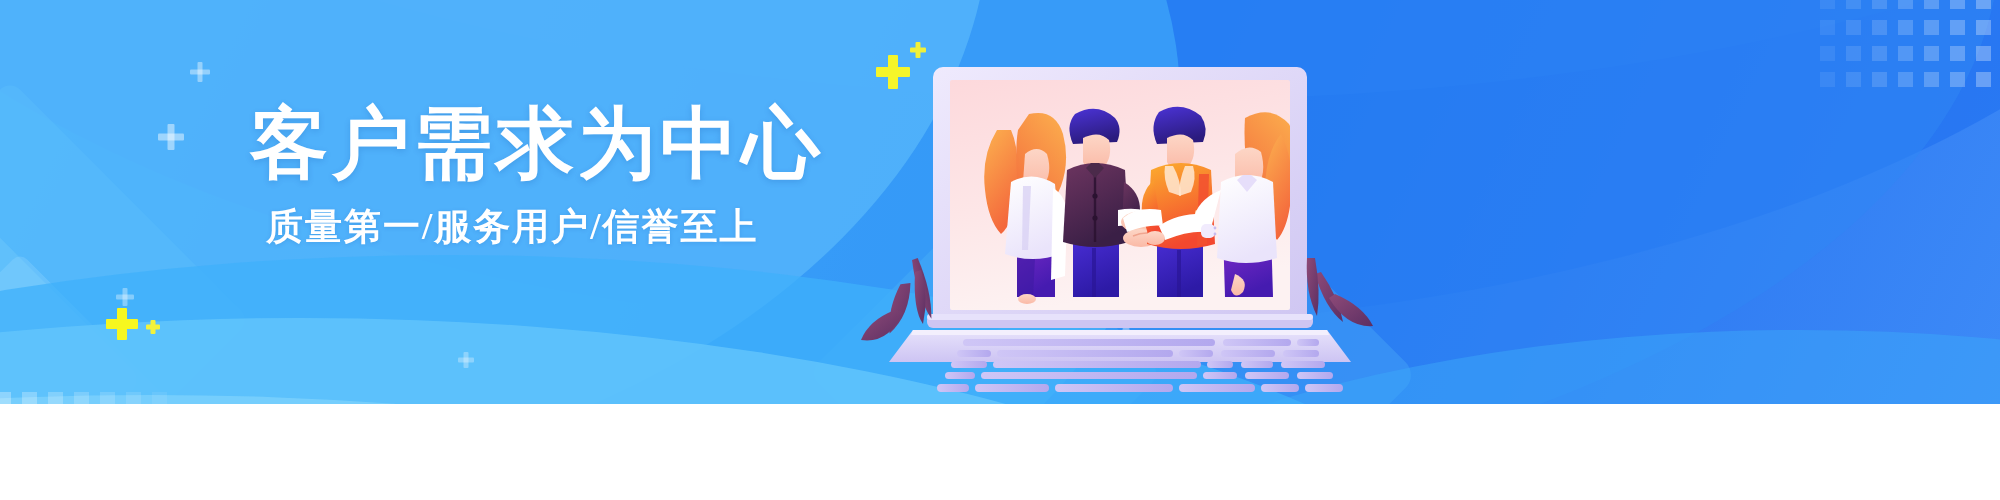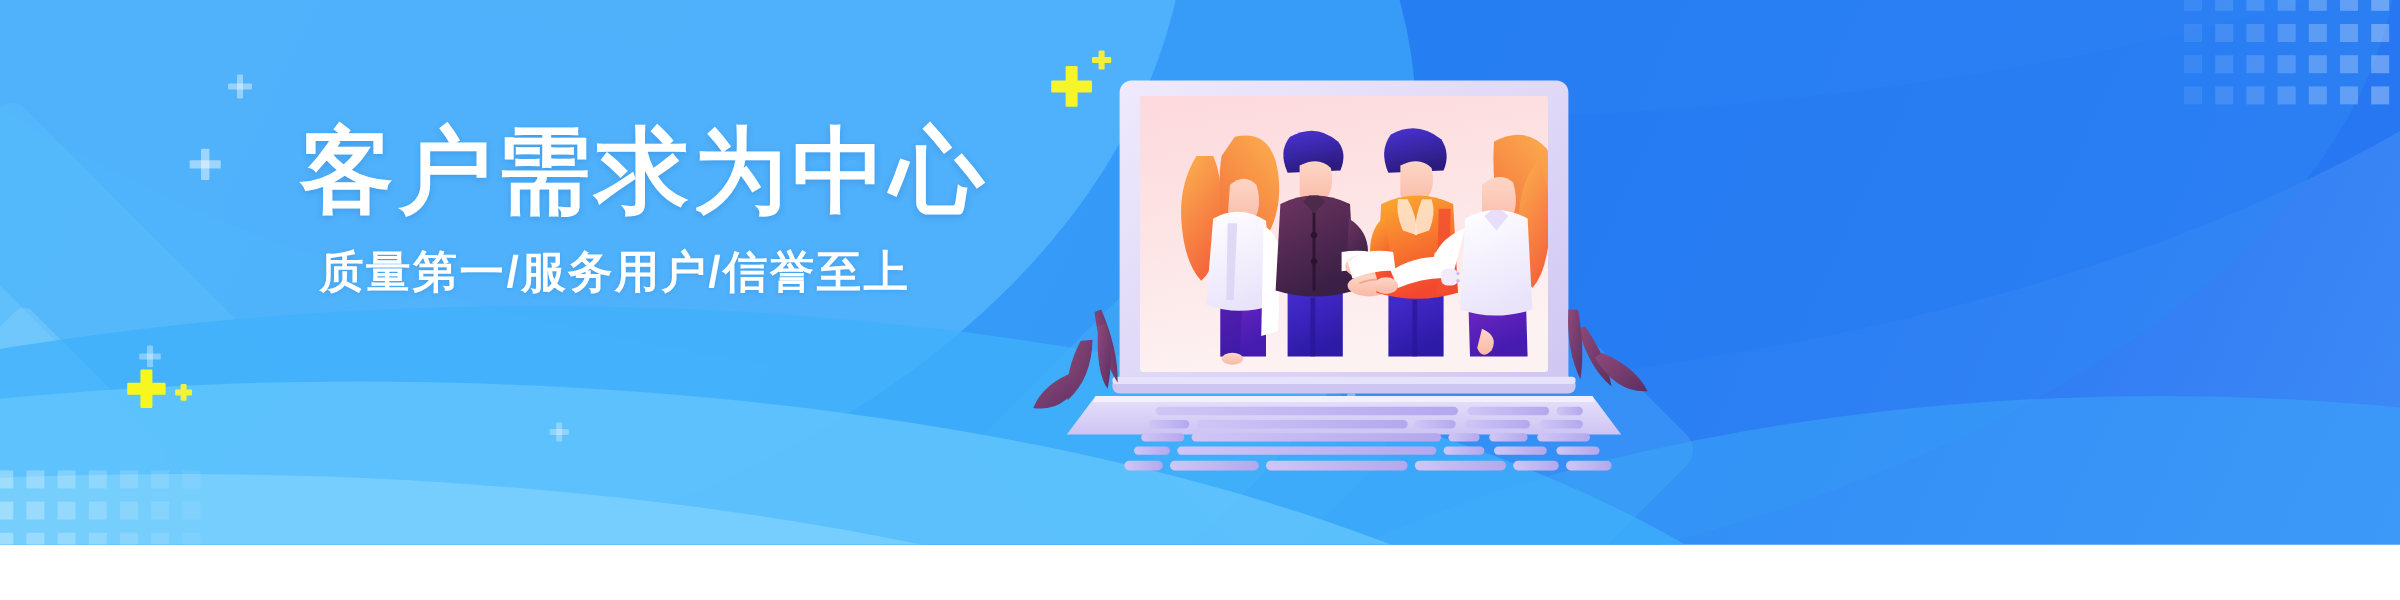--- a/index.html
+++ b/index.html
@@ -1,20 +1,20 @@
 <!DOCTYPE html>
 <html><head>
 <meta charset="utf-8">
 <style>
   html,body{margin:0;padding:0;background:#fff;}
   body{font-family:"Liberation Sans","DejaVu Sans",sans-serif;}
 
   #banner{
     position:relative;
-    width:2000px;height:454px;
+    width:2000px;height:404px;
     overflow:hidden;
     background:linear-gradient(115deg,#1aa5f8 0%,#1f8ef5 22%,#1472f0 55%,#2d79f2 78%,#3d8af7 100%);
   }
 
   
   .wave{position:absolute;pointer-events:none;}
 
   .w-lightA{
     left:-520px;top:-460px;width:1700px;height:1120px;
     border-radius:50%;
@@ -93,21 +93,21 @@
     text-shadow:0 2px 6px rgba(10,60,150,.18);
     white-space:nowrap;
   }
   #sub-title{
     margin:26px 0 0 16px;
     font-size:37px;
     line-height:1;
     font-weight:600;
     color:#ffffff;
     letter-spacing:2px;
-    font-family:Liberation Sans, sans-serif;
+    font-family:Liberation Serif, serif;
     white-space:nowrap;
     text-shadow:0 1px 4px rgba(10,60,150,.15);
   }
 
   
   #laptop{position:absolute;left:905px;top:62px;width:700px;height:300px;}
   #laptop svg{display:block;width:700px;height:300px;overflow:visible;}
 </style>
 </head>
 <body>

